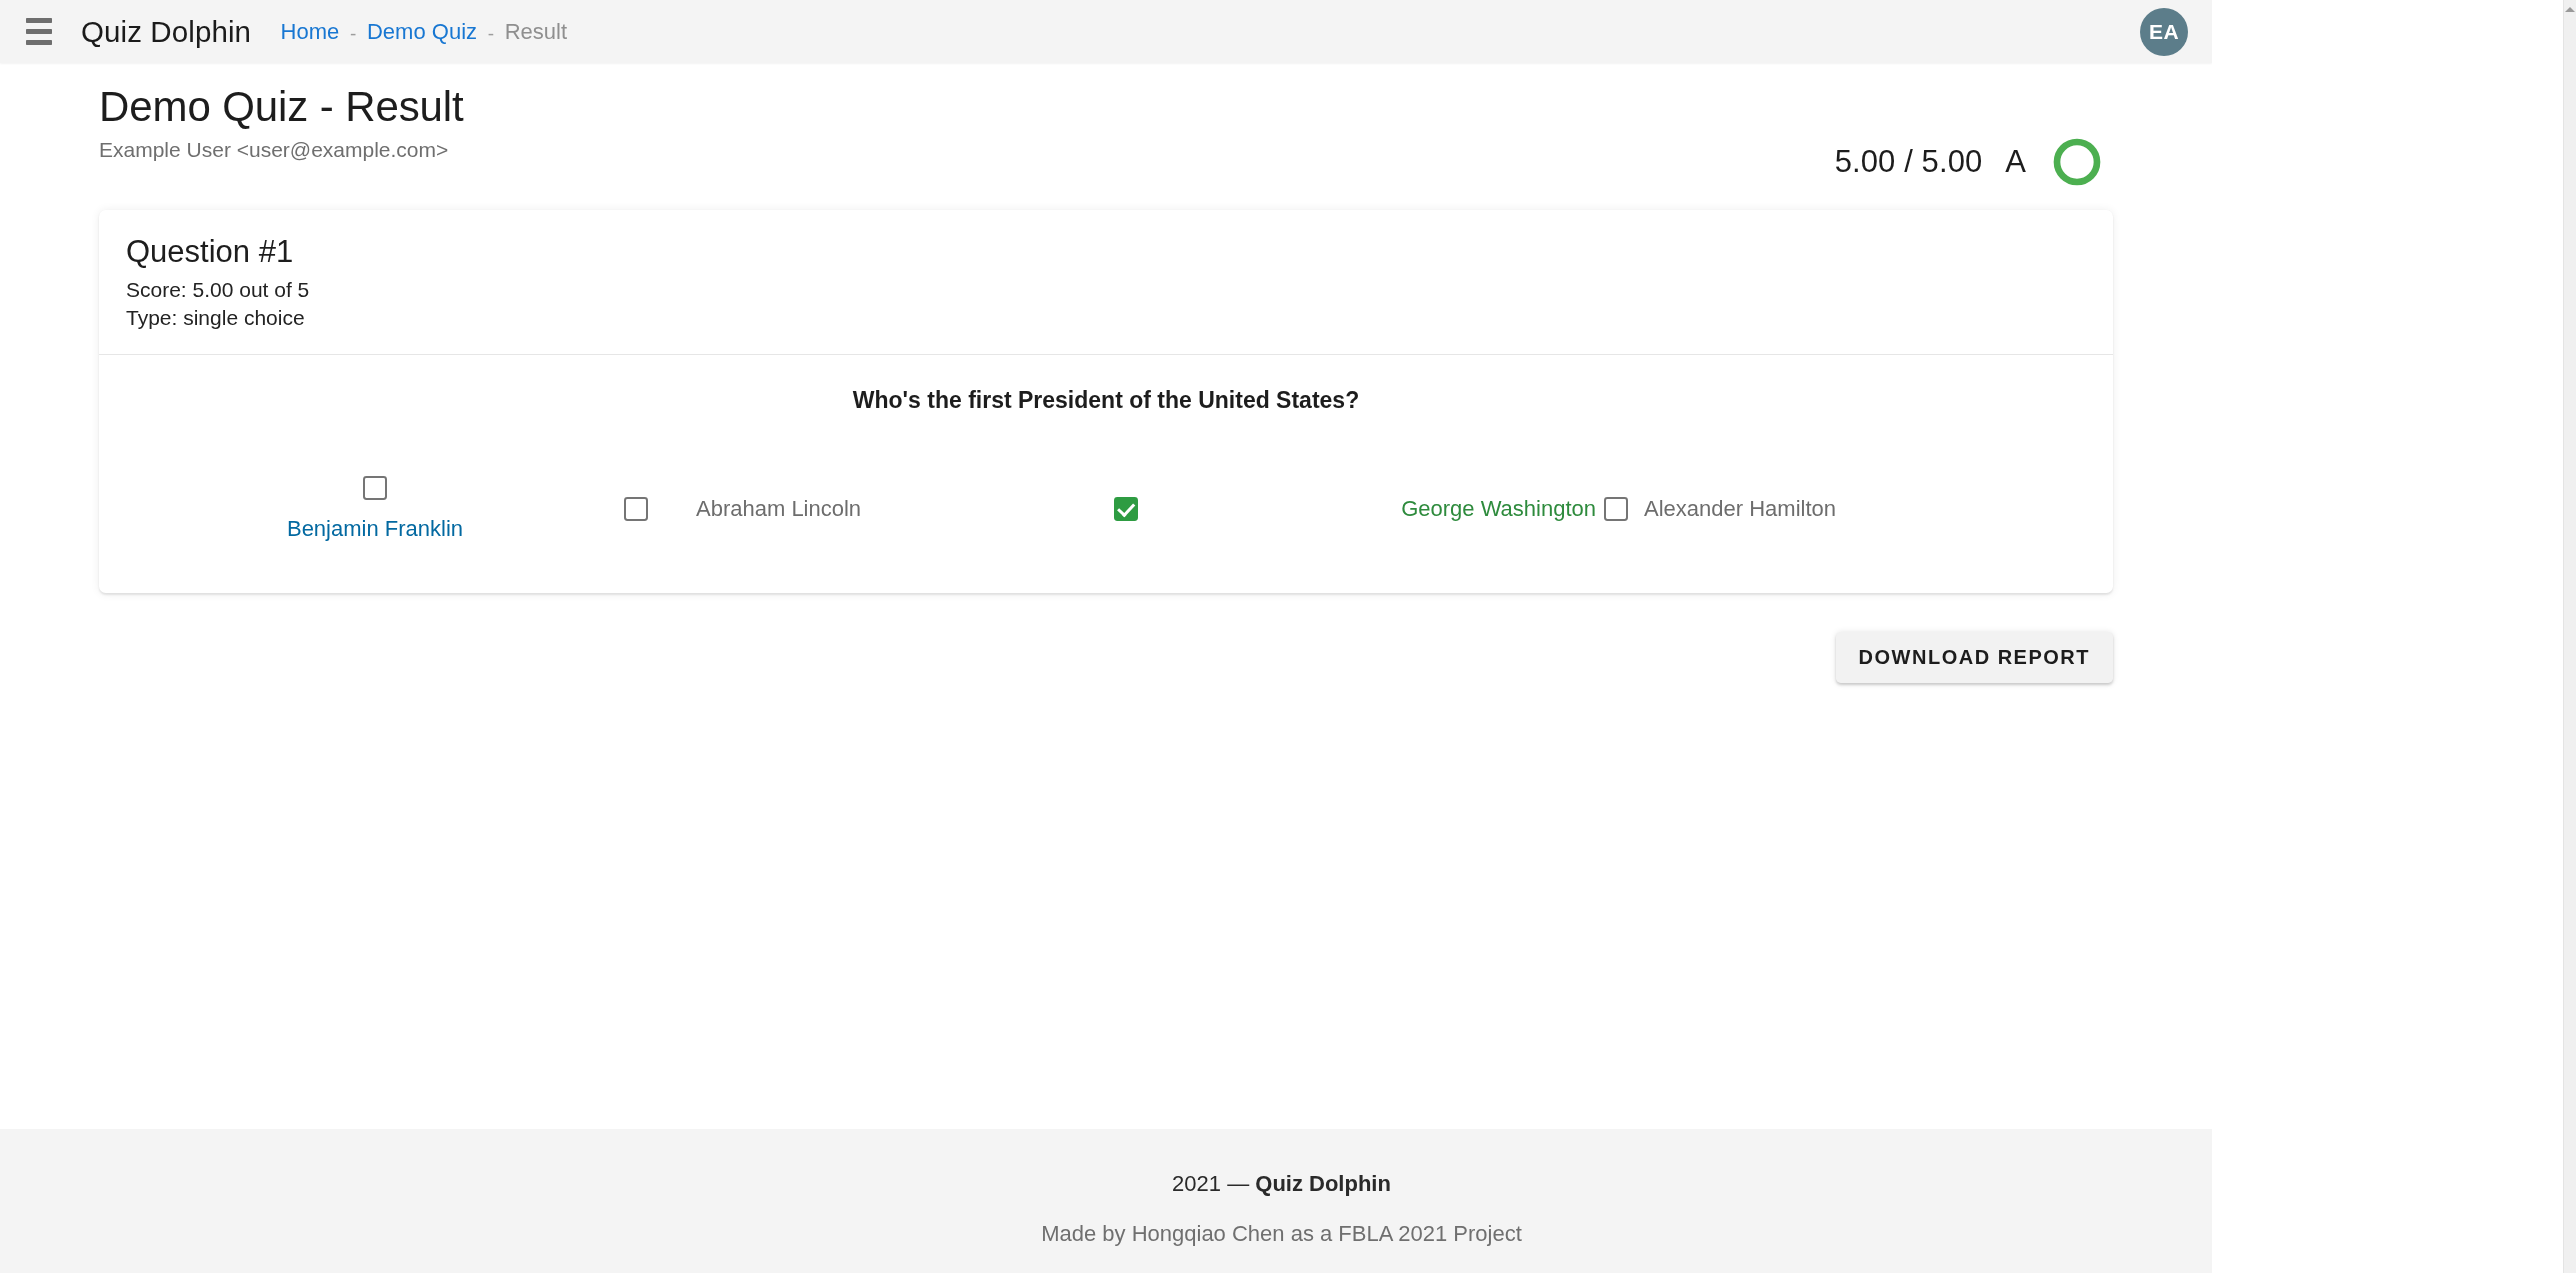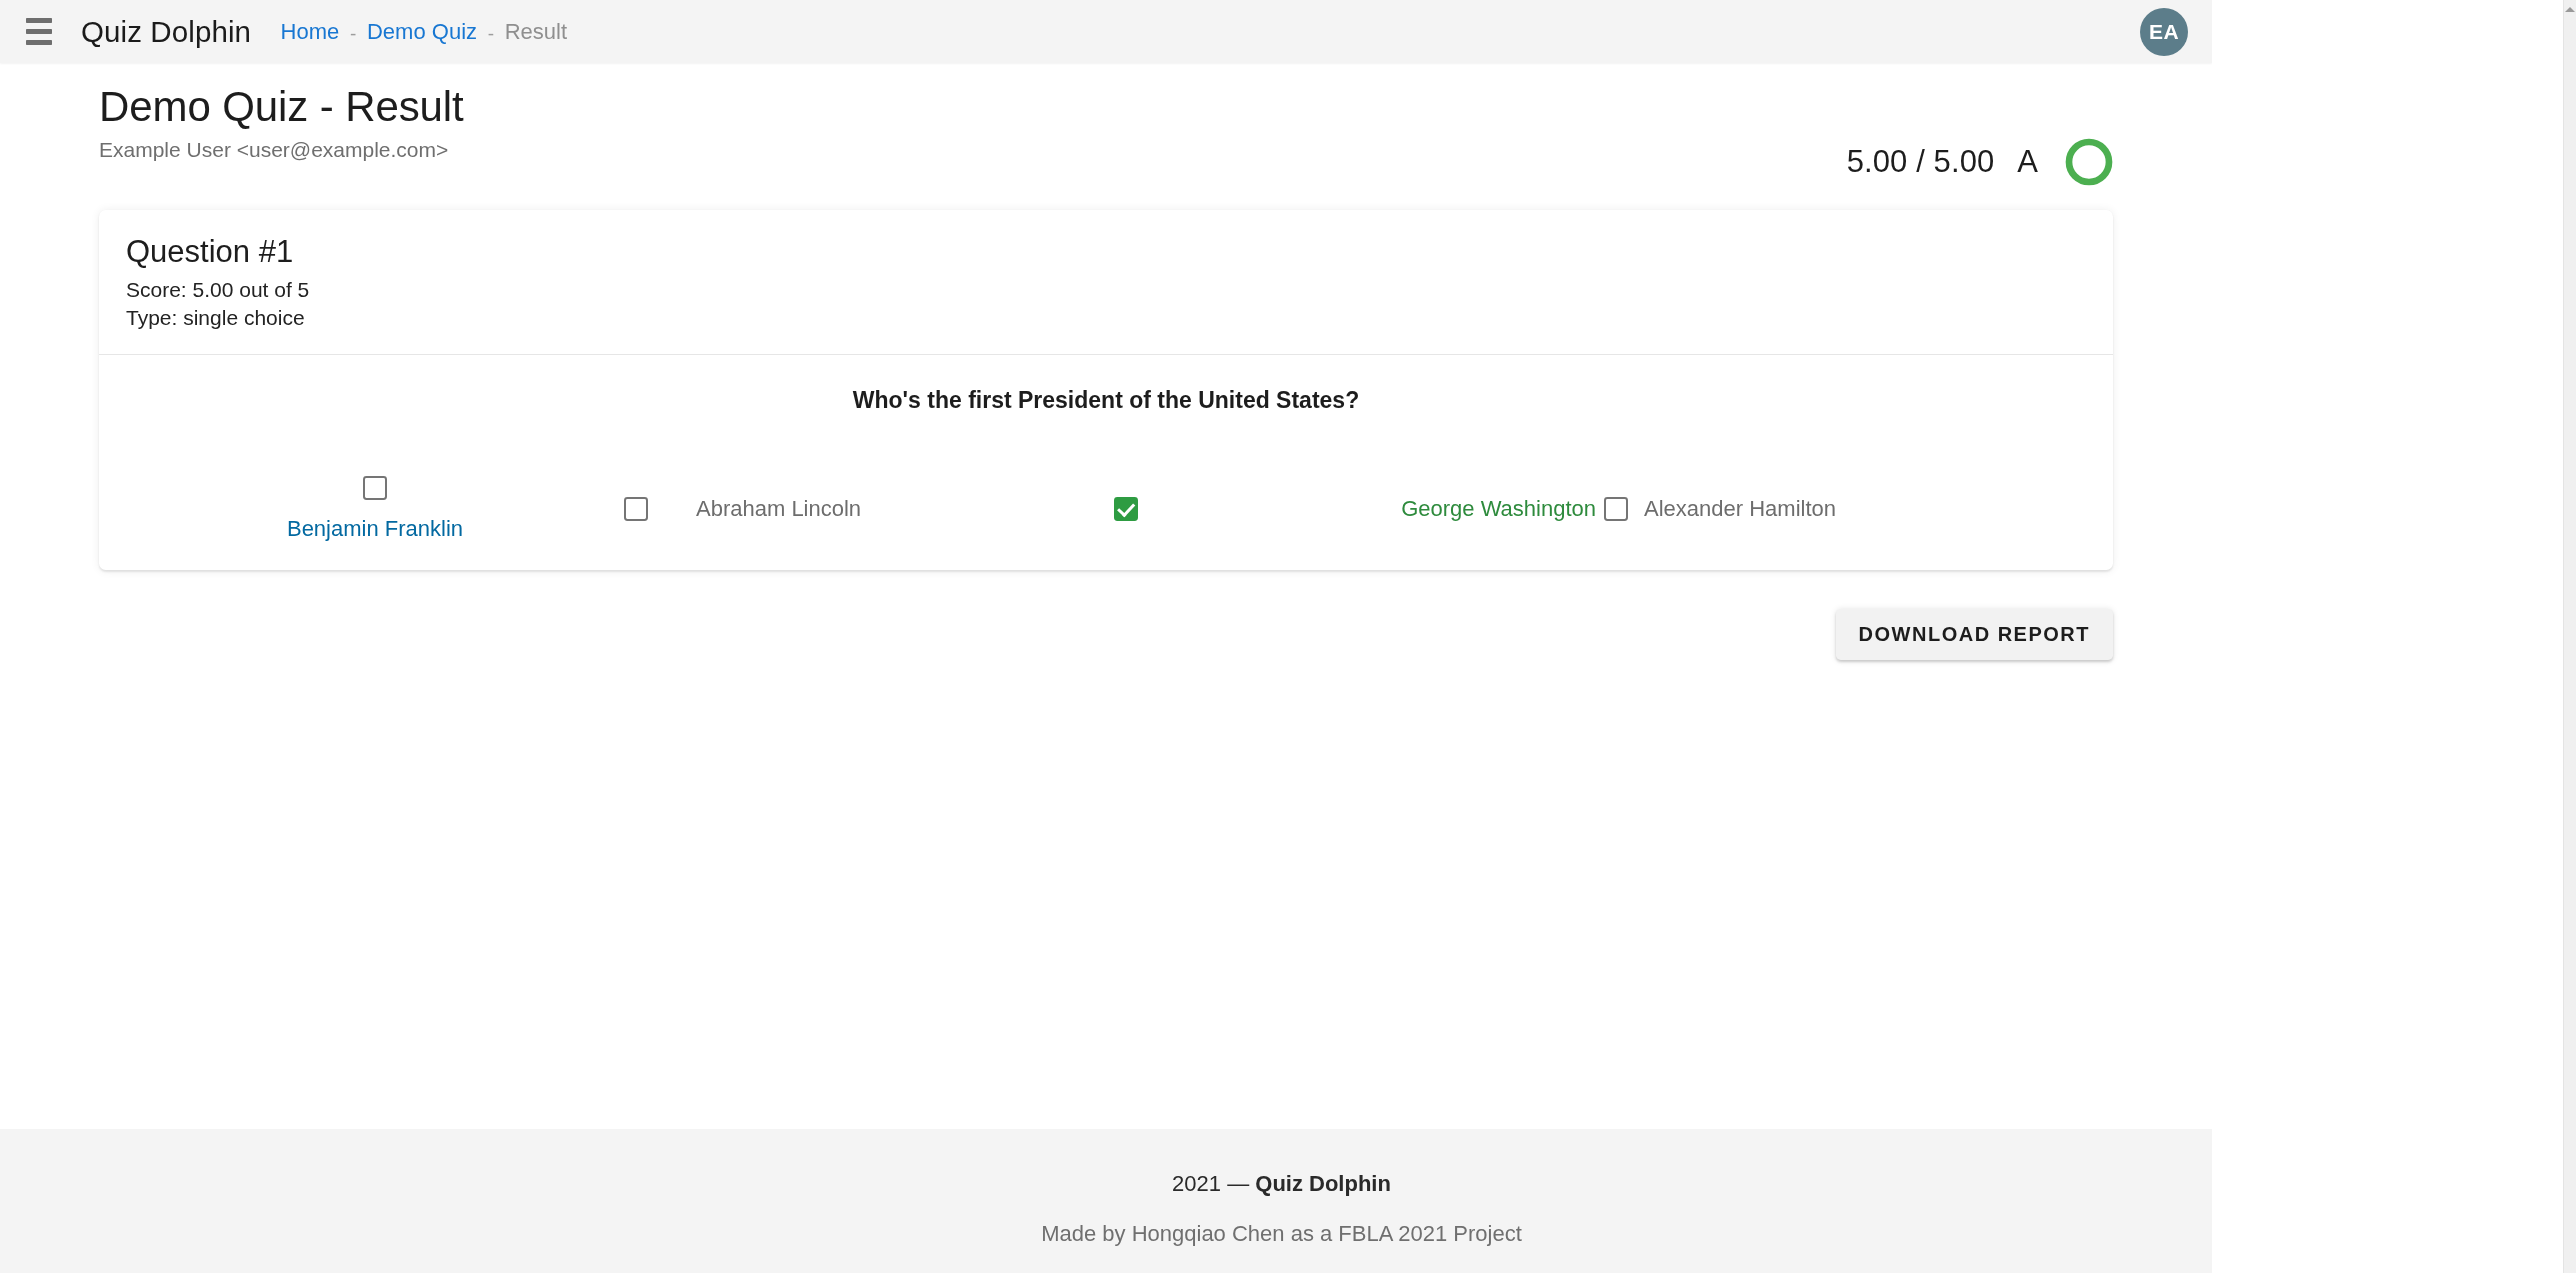--- a/index.html
+++ b/index.html
@@ -108,21 +108,21 @@
     letter-spacing: -0.1px;
   }
   .sub-line {
     font-size: 21px;
     color: #6f6f6f;
     margin-top: 6px;
     line-height: 1.22;
   }
   #score-area {
     position: absolute;
-    right: 0; top: 75px;
+    right: 12px; top: 75px;
     display: flex;
     align-items: center;
     gap: 0;
   }
   #score-text {
     font-size: 31px;
     color: #1d1d1d;
     white-space: nowrap;
     letter-spacing: 0.1px;
   }
@@ -150,21 +150,21 @@
     font-size: 31px;
     color: #1d1d1d;
     margin: 0 0 6.7px 0;
     font-weight: 400;
   }
   .q-meta {
     font-size: 21px;
     color: #232323;
     line-height: 1.3;
   }
-  .card-body { padding: 32px 27px 28px 27px; }
+  .card-body { padding: 32px 27px 51px 27px; }
   .q-prompt {
     text-align: center;
     font-size: 23px;
     font-weight: bold;
     color: #1d1d1d;
     margin-bottom: 62px;
   }
   .options {
     display: flex;
     width: 100%;

